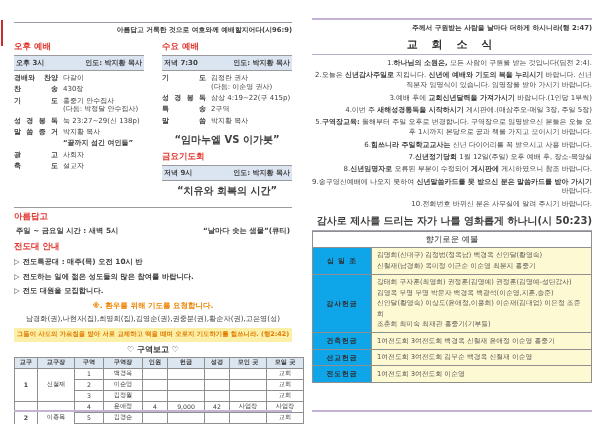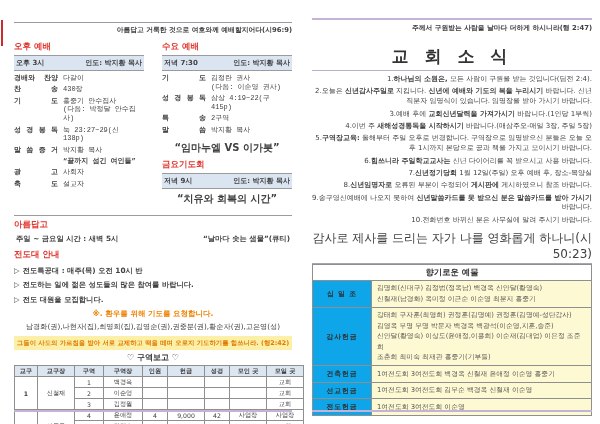--- a/index.html
+++ b/index.html
@@ -10,49 +10,49 @@
   .page-right{padding:18px 8px 0 12px;}
   .edge-mark{position:absolute;left:1px;top:20px;width:2px;height:26px;background:#cc2b2b;}
   .top-rule{border-top:1px solid #9a9aa6;margin-bottom:2px;}
   .purple-top{height:2px;background:#c4b3d6;margin-bottom:3px;}
   .verse-top{font-size:6.8px;font-weight:bold;text-align:right;letter-spacing:0;}
   .svc-cols{display:flex;gap:18px;margin-top:3px;}
   .svc-col{flex:1;min-width:0;}
   .sec-title{color:#e0332c;font-weight:bold;font-size:8.5px;margin:3px 0 2px;}
   .time-row{display:flex;justify-content:space-between;background:#dbe5f1;border-top:1px solid #9b9b9b;
             border-bottom:1px solid #9b9b9b;font-size:7px;font-weight:bold;padding:2px 2px;}
-  .svc-rows{margin-top:3px;font-family:Liberation Mono, monospace;}
+  .svc-rows{margin-top:3px;}
   .svc-row{display:flex;font-size:7px;margin-top:2.6px;line-height:1.25;}
   .svc-label{width:44px;flex:none;text-align-last:justify;font-weight:bold;}
   .svc-value{margin-left:5px;white-space:pre-line;}
   .b{font-weight:bold;}
   .sermon{text-align:center;font-weight:bold;font-size:10px;margin:7px 0 4px;}
   .hr-gray{border-top:1px solid #9b9b9b;margin:5px 0 2px;}
   .dawn-row{display:flex;justify-content:space-between;font-size:7.3px;font-weight:bold;margin:3px 2px 5px 2px;}
   .ev-item{font-size:7.3px;font-weight:bold;margin:4.5px 0;}
   .ev-item .tri{color:#555;margin-right:3px;font-weight:normal;}
   .prayer-head{color:#ef8200;font-weight:bold;text-align:center;font-size:7.5px;margin:4px 0 3px;}
   .prayer-names{text-align:center;font-size:7.2px;}
   .prayer-verse{background:#fcf0a8;color:#e07b00;font-weight:bold;text-align:center;font-size:6.4px;
                 padding:2.5px 0;margin:4px 0 2px;}
   .report-title{text-align:center;font-weight:bold;font-size:8px;margin:1px 0 2px;color:#303030;}
   table.district{width:100%;border-collapse:collapse;font-size:6.2px;table-layout:fixed;}
   table.district th,table.district td{border:1px solid #8f8f8f;text-align:center;padding:0.5px 1px;height:8.6px;
                 overflow:hidden;white-space:nowrap;}
   table.district th{background:#dce6f1;font-weight:bold;}
   td.spread{text-align-last:justify;padding:0 4px;}
-  .news-title{text-align:center;font-size:17px;font-weight:bold;letter-spacing:5px;margin:12px 0 2px;color:#333;}
+  .news-title{text-align:center;font-size:11px;font-weight:bold;letter-spacing:5px;margin:4px 0 2px;color:#333;}
   .rule-thin{border-top:1.5px solid #b9aecb;margin:1px 0 4px;}
   .welcome{font-size:7px;line-height:1.5;margin:0 0 4px 2px;}
   .news-item{font-size:7px;line-height:1.42;margin:2.4px 0;padding-left:9px;text-indent:-9px;text-align:right;}
-  .off-verse{font-size:12px;font-weight:normal;text-align:right;margin-top:4px;}
+  .off-verse{font-size:10px;font-weight:bold;text-align:right;margin-top:4px;}
   .rule-gray{border-top:1px solid #a9a3b9;margin:2px 0 0;}
   table.offering{width:100%;border-collapse:collapse;font-size:6.8px;}
   table.offering th,table.offering td{border:1px solid #8f8f8f;}
-  th.off-title{font-size:8.4px;font-weight:bold;text-align:center;padding:2px 0;background:#fff;color:#333;margin-left:25px;}
+  th.off-title{font-size:8.4px;font-weight:normal;text-align:center;padding:2px 0;background:#fff;color:#333;margin-left:25px;}
   td.off-label{width:56px;background:#0ea5e9;font-weight:bold;text-align:center;letter-spacing:1px;color:#2f2f2f;}
   td.off-value{background:#fdf9d2;padding:2.5px 5px;white-space:pre-line;line-height:1.55;color:#555;}
   .purple-rule{position:absolute;bottom:12px;height:2px;background:#c4b3d6;}
   .purple-rule.pl{left:14px;width:278px;}
   .purple-rule.pr{left:312px;width:280px;}
 </style>
 </head>
 <body>
 
 <div class="sheet">
@@ -247,21 +247,21 @@
 
   <div class="page page-right">
     <div class="purple-top"></div>
     <div class="verse-top">주께서 구원받는 사람을 날마다 더하게 하시니라(행 2:47)</div>
     <div class="news-title">교 회 소 식</div>
     <div class="rule-thin"></div>
     <div id="news-list">
         <div class="news-item"><span>1.</span><span class="b">하나님의 소원은,</span><span> 모든 사람이 구원을 받는 것입니다(딤전 2:4).</span></div>
         <div class="news-item"><span>2.오늘은 </span><span class="b">신년감사주일로</span><span> 지킵니다. </span><span class="b">신년에 예배와 기도의 복을 누리시기</span><span> 바랍니다. 신년 직분자 임명식이 있습니다. 임명장을 받아 가시기 바랍니다.</span></div>
         <div class="news-item"><span>3.예배 후에 </span><span class="b">교회신년달력을 가져가시기</span><span> 바랍니다.(1인당 1부씩)</span></div>
-        <div class="news-item"><span>4.이번 주 </span><span class="b">새해성경통독을 시작하시기</span><span> 바랍니다.(매삼주오-매일 3장, 주일 5장)</span></div>
+        <div class="news-item"><span>4.이번 주 </span><span class="b">새해성경통독을 시작하시기</span><span> 게시판에.(매삼주오-매일 3장, 주일 5장)</span></div>
         <div class="news-item"><span>5.</span><span class="b">구역장교육:</span><span> 올해부터 주일 오후로 변경합니다. 구역장으로 임명받으신 분들은 오늘 오후 1시까지 본당으로 공과 책을 가지고 모이시기 바랍니다.</span></div>
         <div class="news-item"><span>6.</span><span class="b">힘쓰니라 주일학교교사는</span><span> 신년 다이어리를 꼭 받으시고 사용 바랍니다.</span></div>
         <div class="news-item"><span>7.</span><span class="b">신년정기당회</span><span> 1월 12일(주일) 오후 예배 후, 장소-목양실</span></div>
         <div class="news-item"><span>8.</span><span class="b">신년임명자로</span><span> 오류된 부분이 수정되어 </span><span class="b">게시판에</span><span> 게시하였으니 참조 바랍니다.</span></div>
         <div class="news-item"><span>9.송구영신예배에 나오지 못하여 </span><span class="b">신년말씀카드를 못 받으신 분은 말씀카드를 받아 가시기</span><span> 바랍니다.</span></div>
         <div class="news-item"><span>10.전화번호 바뀌신 분은 사무실에 알려 주시기 바랍니다.</span></div>
       </div>
 
     <div class="off-verse">감사로 제사를 드리는 자가 나를 영화롭게 하나니(시 50:23)</div>
     <div class="rule-gray"></div>

